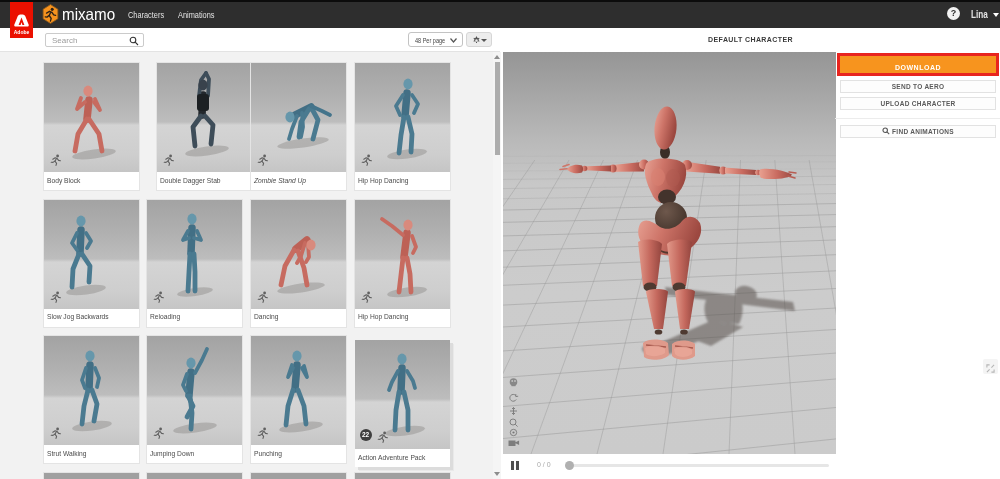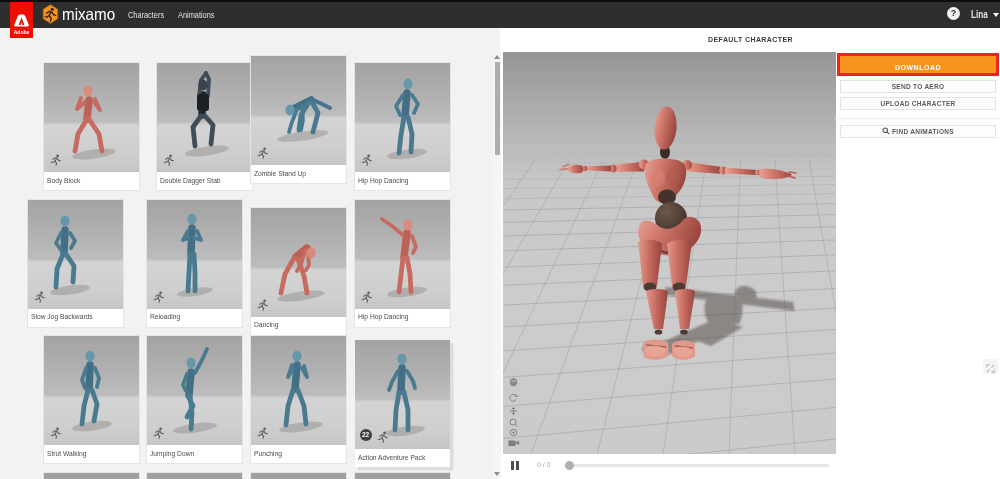--- a/index.html
+++ b/index.html
@@ -44,20 +44,41 @@
   </svg>
 </div>
 <div style="position:absolute;left:62px;top:4.5px;font-size:16.5px;color:#fff;letter-spacing:0px;transform:scaleX(0.92);transform-origin:left top;z-index:3;font-family:'Liberation Sans',sans-serif">mixamo</div>
 <div class="navlink" style="left:128px">Characters</div>
 <div class="navlink" style="left:178px">Animations</div>
 <div style="position:absolute;left:947px;top:7px;width:13px;height:13px;border-radius:50%;background:#f2f2f2;z-index:3;text-align:center;font-size:9px;font-weight:bold;color:#2e2e2e;line-height:13px">?</div>
 <div class="navlink" style="left:971px;font-weight:bold;top:9px;font-size:10px">Lina</div>
 <div style="position:absolute;left:993px;top:13px;width:0;height:0;border-left:3.5px solid transparent;border-right:3.5px solid transparent;border-top:4px solid #fff;z-index:3"></div>
 
 <div id="leftpanel">
+  <div id="searchrow">
+    <div id="searchbox">
+        <span>Search</span>
+      <svg width="10" height="10" viewBox="0 0 10 10" style="position:absolute;right:4px;top:2px">
+        <circle cx="4" cy="4" r="2.8" fill="none" stroke="#333" stroke-width="1.1"></circle>
+        <line x1="6.2" y1="6.2" x2="9" y2="9" stroke="#333" stroke-width="1.1"></line>
+      </svg>
+    </div>
+    <div id="pager">
+        <span>48 Per page</span>
+      <svg width="7" height="5" viewBox="0 0 7 5" style="position:absolute;right:5px;top:5px">
+        <path d="M0.5,0.5 L3.5,4 L6.5,0.5" fill="none" stroke="#555" stroke-width="1.2"></path>
+      </svg>
+    </div>
+    <div id="gearbtn">
+      <svg width="9" height="9" viewBox="0 0 24 24" style="position:absolute;left:5px;top:3px">
+        <path fill="#555" d="M10.8,1.5 h2.4 l0.4,2.8 a8,8 0 0 1 2.5,1.5 l2.7,-1.1 l1.2,2.1 l-2.2,1.9 a8,8 0 0 1 0,2.6 l2.2,1.9 l-1.2,2.1 l-2.7,-1.1 a8,8 0 0 1 -2.5,1.5 l-0.4,2.8 h-2.4 l-0.4,-2.8 a8,8 0 0 1 -2.5,-1.5 l-2.7,1.1 l-1.2,-2.1 l2.2,-1.9 a8,8 0 0 1 0,-2.6 l-2.2,-1.9 l1.2,-2.1 l2.7,1.1 a8,8 0 0 1 2.5,-1.5 Z M12,8.6 a3.4,3.4 0 1,0 0,6.8 a3.4,3.4 0 1,0 0,-6.8"></path>
+      </svg>
+      <div style="position:absolute;right:4px;top:6px;width:0;height:0;border-left:3px solid transparent;border-right:3px solid transparent;border-top:3.5px solid #555"></div>
+    </div>
+  </div>
 <div class="card" style="left:44px;top:35px;">
   <div class="thumb">
         <svg width="95" height="109" viewBox="0 0 95 109" style="position:absolute;left:0;top:0">
           <ellipse cx="50" cy="91" rx="22" ry="4.5" fill="#4a453f" opacity="0.22" transform="rotate(-8 50 91)"></ellipse>
           <path d="M45,37 L43,56" fill="none" stroke="#bd6156" stroke-width="7.5" stroke-linecap="round" stroke-linejoin="round"></path>
           <path d="M43,56 L34,71 L31,88" fill="none" stroke="#c76b60" stroke-width="4.8" stroke-linecap="round" stroke-linejoin="round"></path>
           <path d="M45,56 L55,71 L58,88" fill="none" stroke="#c76b60" stroke-width="4.8" stroke-linecap="round" stroke-linejoin="round"></path>
           <path d="M41,39 L33,46 L37,35" fill="none" stroke="#c76b60" stroke-width="3.8" stroke-linecap="round" stroke-linejoin="round"></path>
           <path d="M50,39 L56,47 L51,36" fill="none" stroke="#c76b60" stroke-width="3.8" stroke-linecap="round" stroke-linejoin="round"></path>
           <ellipse cx="44" cy="28" rx="4.6" ry="5.4" fill="#d98a7d"></ellipse>
@@ -89,21 +110,21 @@
             <circle cx="7.6" cy="2" r="1.4" fill="#3c3c3c"></circle>
             <path d="M2.8,5.2 L5.2,3.8 L7.2,4.6 L8.6,6.4 L10.4,6.8" fill="none" stroke="#3c3c3c" stroke-width="1.1" stroke-linecap="round" stroke-linejoin="round"></path>
             <path d="M6.4,4.4 L5.0,7.2 L6.6,9.4 L6.0,11.4" fill="none" stroke="#3c3c3c" stroke-width="1.1" stroke-linecap="round" stroke-linejoin="round"></path>
             <path d="M5.0,7.0 L3.0,8.4 L1.2,8.2" fill="none" stroke="#3c3c3c" stroke-width="1.1" stroke-linecap="round" stroke-linejoin="round"></path>
           </svg></div>
   </div>
   <div class="cap">
         <span>Double Dagger Stab</span>
       </div>
 </div>
-<div class="card" style="left:250.7px;top:28px;">
+<div class="card" style="left:250.7px;top:35px;font-style:italic;">
   <div class="thumb">
         <svg width="95" height="109" viewBox="0 0 95 109" style="position:absolute;left:0;top:0">
           <ellipse cx="52" cy="80" rx="26" ry="4.5" fill="#4a453f" opacity="0.22" transform="rotate(-8 52 80)"></ellipse>
           <path d="M44,52 L60,44" fill="none" stroke="#426f85" stroke-width="7.5" stroke-linecap="round" stroke-linejoin="round"></path>
           <path d="M60,44 L67,57 L62,76" fill="none" stroke="#4a7a90" stroke-width="4.8" stroke-linecap="round" stroke-linejoin="round"></path>
           <path d="M58,46 L50,59 L48,74" fill="none" stroke="#4a7a90" stroke-width="4.8" stroke-linecap="round" stroke-linejoin="round"></path>
           <path d="M46,53 L41,66 L38,76" fill="none" stroke="#4a7a90" stroke-width="3.8" stroke-linecap="round" stroke-linejoin="round"></path>
           <path d="M51,50 L52,64 L50,74" fill="none" stroke="#4a7a90" stroke-width="3.8" stroke-linecap="round" stroke-linejoin="round"></path>
           <ellipse cx="39" cy="54" rx="4.6" ry="5.4" fill="#6697ab"></ellipse>
           <path d="M60,43 L71,48 L79,52" fill="none" stroke="#44748b" stroke-width="3.8" stroke-linecap="round" stroke-linejoin="round"></path>
@@ -134,21 +155,21 @@
             <circle cx="7.6" cy="2" r="1.4" fill="#3c3c3c"></circle>
             <path d="M2.8,5.2 L5.2,3.8 L7.2,4.6 L8.6,6.4 L10.4,6.8" fill="none" stroke="#3c3c3c" stroke-width="1.1" stroke-linecap="round" stroke-linejoin="round"></path>
             <path d="M6.4,4.4 L5.0,7.2 L6.6,9.4 L6.0,11.4" fill="none" stroke="#3c3c3c" stroke-width="1.1" stroke-linecap="round" stroke-linejoin="round"></path>
             <path d="M5.0,7.0 L3.0,8.4 L1.2,8.2" fill="none" stroke="#3c3c3c" stroke-width="1.1" stroke-linecap="round" stroke-linejoin="round"></path>
           </svg></div>
   </div>
   <div class="cap">
         <span>Hip Hop Dancing</span>
       </div>
 </div>
-<div class="card" style="left:28px;top:171.5px;">
+<div class="card" style="left:44px;top:171.5px;">
   <div class="thumb">
         <svg width="95" height="109" viewBox="0 0 95 109" style="position:absolute;left:0;top:0">
           <ellipse cx="42" cy="90" rx="20" ry="4.5" fill="#4a453f" opacity="0.22" transform="rotate(-8 42 90)"></ellipse>
           <path d="M37,30 L36,53" fill="none" stroke="#426f85" stroke-width="7.5" stroke-linecap="round" stroke-linejoin="round"></path>
           <path d="M35,54 L29,69 L28,87" fill="none" stroke="#4a7a90" stroke-width="4.8" stroke-linecap="round" stroke-linejoin="round"></path>
           <path d="M38,54 L46,66 L45,82" fill="none" stroke="#4a7a90" stroke-width="4.8" stroke-linecap="round" stroke-linejoin="round"></path>
           <path d="M33,33 L28,43 L33,50" fill="none" stroke="#4a7a90" stroke-width="3.8" stroke-linecap="round" stroke-linejoin="round"></path>
           <path d="M42,33 L47,41 L43,48" fill="none" stroke="#4a7a90" stroke-width="3.8" stroke-linecap="round" stroke-linejoin="round"></path>
           <ellipse cx="37" cy="21" rx="4.6" ry="5.4" fill="#6697ab"></ellipse>
         </svg>
@@ -178,21 +199,21 @@
             <circle cx="7.6" cy="2" r="1.4" fill="#3c3c3c"></circle>
             <path d="M2.8,5.2 L5.2,3.8 L7.2,4.6 L8.6,6.4 L10.4,6.8" fill="none" stroke="#3c3c3c" stroke-width="1.1" stroke-linecap="round" stroke-linejoin="round"></path>
             <path d="M6.4,4.4 L5.0,7.2 L6.6,9.4 L6.0,11.4" fill="none" stroke="#3c3c3c" stroke-width="1.1" stroke-linecap="round" stroke-linejoin="round"></path>
             <path d="M5.0,7.0 L3.0,8.4 L1.2,8.2" fill="none" stroke="#3c3c3c" stroke-width="1.1" stroke-linecap="round" stroke-linejoin="round"></path>
           </svg></div>
   </div>
   <div class="cap">
         <span>Reloading</span>
       </div>
 </div>
-<div class="card" style="left:250.7px;top:171.5px;margin-top:8px;">
+<div class="card" style="left:250.7px;top:171.5px;">
   <div class="thumb">
         <svg width="95" height="109" viewBox="0 0 95 109" style="position:absolute;left:0;top:0">
           <ellipse cx="50" cy="88" rx="24" ry="4.5" fill="#4a453f" opacity="0.22" transform="rotate(-8 50 88)"></ellipse>
           <path d="M45,49 L56,40" fill="none" stroke="#bd6156" stroke-width="7.5" stroke-linecap="round" stroke-linejoin="round"></path>
           <path d="M43,50 L34,66 L30,85" fill="none" stroke="#c76b60" stroke-width="4.8" stroke-linecap="round" stroke-linejoin="round"></path>
           <path d="M47,51 L53,68 L56,85" fill="none" stroke="#c76b60" stroke-width="4.8" stroke-linecap="round" stroke-linejoin="round"></path>
           <path d="M54,43 L50,56 L46,63" fill="none" stroke="#c76b60" stroke-width="3.8" stroke-linecap="round" stroke-linejoin="round"></path>
           <path d="M57,44 L58,57 L55,62" fill="none" stroke="#c76b60" stroke-width="3.8" stroke-linecap="round" stroke-linejoin="round"></path>
           <ellipse cx="60" cy="45" rx="4.6" ry="5.4" fill="#d98a7d"></ellipse>
         </svg>

